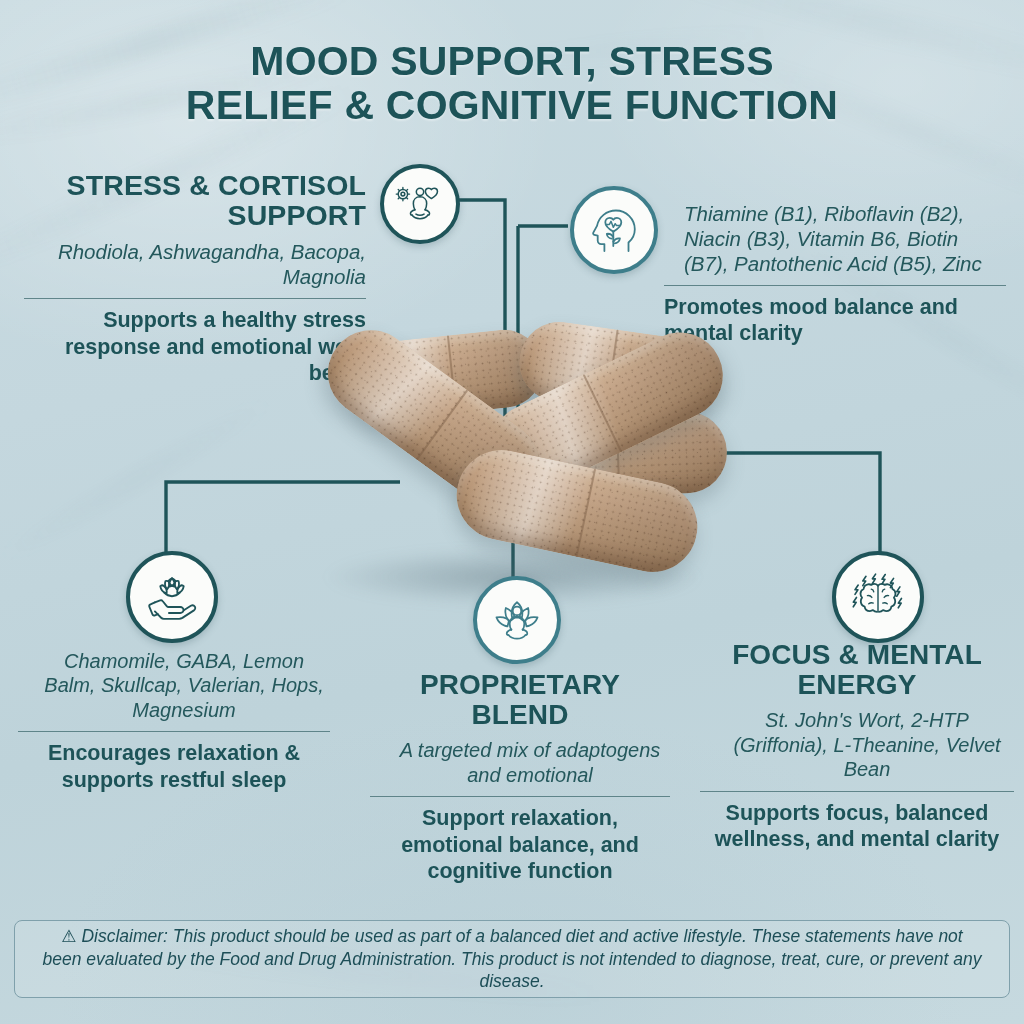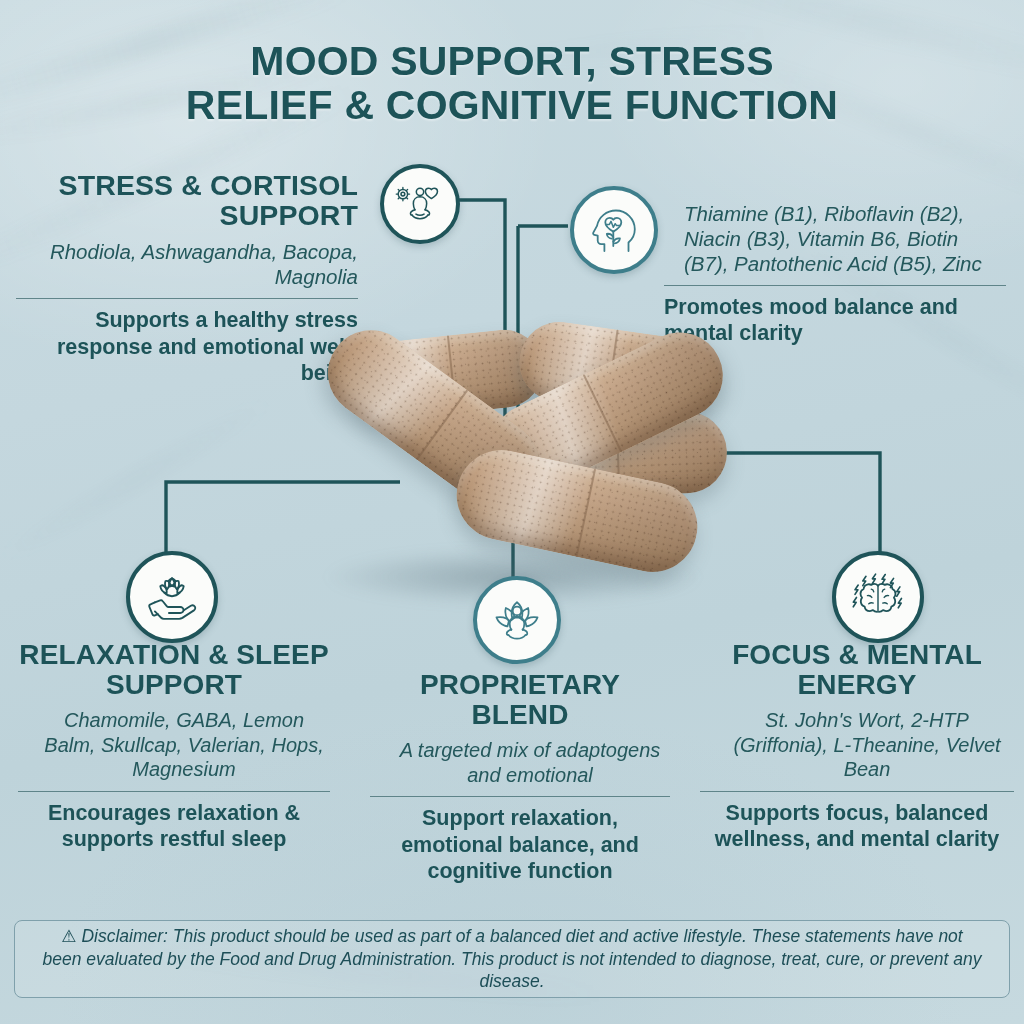--- a/index.html
+++ b/index.html
@@ -168,21 +168,21 @@
     margin: 9px 0 8px 0;
     opacity: .85;
   }
   .block .benefit {
     font-weight: 700;
     font-size: 21.5px;
     line-height: 1.23;
     color: #1d5358;
   }
 
-  #blk-stress { left: 16px;  top: 170px; width: 342px; text-align: right; }
+  #blk-stress { left: 24px;  top: 170px; width: 342px; text-align: right; }
   #blk-mood   { left: 664px; top: 192px; width: 342px; text-align: left; }
   #blk-relax  { left: 18px;  top: 640px; width: 312px; text-align: center; }
   #blk-blend  { left: 370px; top: 670px; width: 300px; text-align: center; }
   #blk-focus  { left: 700px; top: 640px; width: 314px; text-align: center; }
 
   #blk-stress .heading { font-size: 28.5px; }
   #blk-mood   .heading { font-size: 28.5px; }
   #blk-relax  .heading { font-size: 28px; }
   #blk-blend  .heading { font-size: 28px; }
   #blk-focus  .heading { font-size: 28px; }
@@ -379,21 +379,20 @@
     <div class="benefit">Supports a healthy stress response and emotional well-being</div>
   </div>
 
   <div class="block" id="blk-mood">
     <div class="ingredients">Thiamine (B1), Riboflavin (B2), Niacin (B3), Vitamin B6, Biotin (B7), Pantothenic Acid (B5), Zinc</div>
     <div class="rule"></div>
     <div class="benefit">Promotes mood balance and mental clarity</div>
   </div>
 
   <div class="block" id="blk-relax">
-    <div class="heading">RELAXATION &amp; SLEEP SUPPORT</div>
     <div class="ingredients">Chamomile, GABA, Lemon Balm, Skullcap, Valerian, Hops, Magnesium</div>
     <div class="rule"></div>
     <div class="benefit">Encourages relaxation &amp; supports restful sleep</div>
   </div>
 
   <div class="block" id="blk-blend">
     <div class="heading">PROPRIETARY BLEND</div>
     <div class="ingredients">A targeted mix of adaptogens and emotional</div>
     <div class="rule"></div>
     <div class="benefit">Support relaxation, emotional balance, and cognitive function</div>

